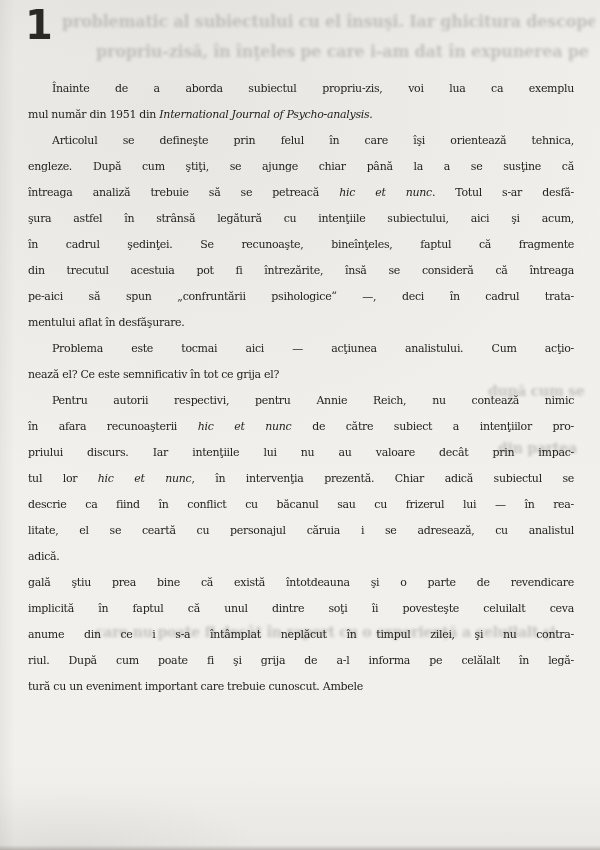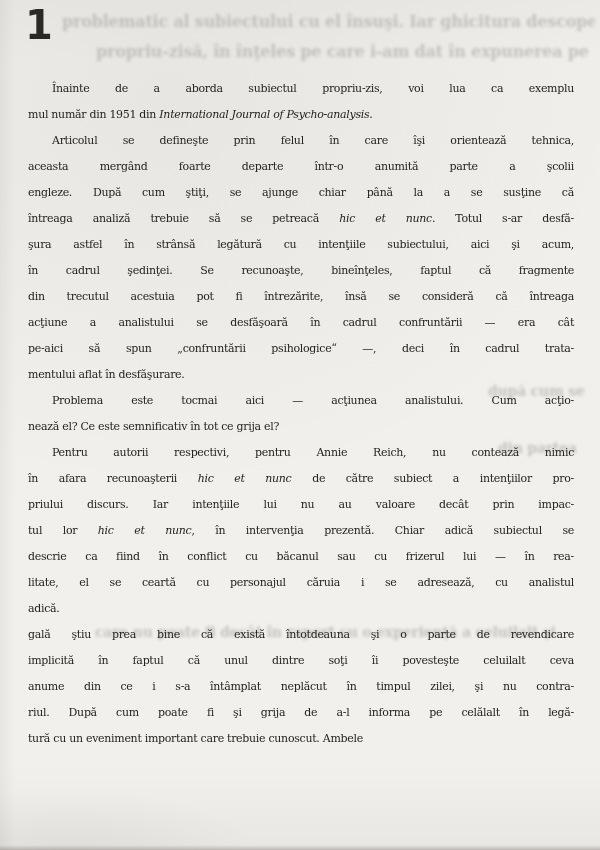--- a/index.html
+++ b/index.html
@@ -57,27 +57,25 @@
   <div class="showthrough st-frag2">din partea</div>
   <div class="showthrough st-frag3">care nu poate fi decât în raport cu o experienţă a celuilalt şi a</div>
 
   <div class="text-block" style="font-size: 11px;">
       <div class="para">
         <div class="line first"><span>Înainte de a aborda subiectul propriu-zis, voi lua ca exemplu</span></div>
         <div class="line plast"><span>mul număr din 1951 din </span><span class="it">International Journal of Psycho-analysis</span><span>.</span></div>
       </div>
       <div class="para">
         <div class="line first"><span>Articolul se defineşte prin felul în care îşi orientează tehnica,</span></div>
-        <div class="line"><span>aceasta mergând foarte departe într-o anumită parte a şcolii</span></div>
         <div class="line"><span>engleze. După cum ştiţi, se ajunge chiar până la a se susţine că</span></div>
         <div class="line"><span>întreaga analiză trebuie să se petreacă </span><span class="it">hic et nunc</span><span>. Totul s-ar desfă-</span></div>
         <div class="line"><span>şura astfel în strânsă legătură cu intenţiile subiectului, aici şi acum,</span></div>
         <div class="line"><span>în cadrul şedinţei. Se recunoaşte, bineînţeles, faptul că fragmente</span></div>
         <div class="line"><span>din trecutul acestuia pot fi întrezărite, însă se consideră că întreaga</span></div>
-        <div class="line"><span>acţiune a analistului se desfăşoară în cadrul confruntării — era cât</span></div>
         <div class="line"><span>pe-aici să spun „confruntării psihologice“ —, deci în cadrul trata-</span></div>
         <div class="line plast"><span>mentului aflat în desfăşurare.</span></div>
       </div>
       <div class="para">
         <div class="line first"><span>Problema este tocmai aici — acţiunea analistului. Cum acţio-</span></div>
         <div class="line plast"><span>nează el? Ce este semnificativ în tot ce grija el?</span></div>
       </div>
       <div class="para">
         <div class="line first"><span>Pentru autorii respectivi, pentru Annie Reich, nu contează nimic</span></div>
         <div class="line"><span>în afara recunoaşterii </span><span class="it">hic et nunc</span><span> de către subiect a intenţiilor pro-</span></div>

